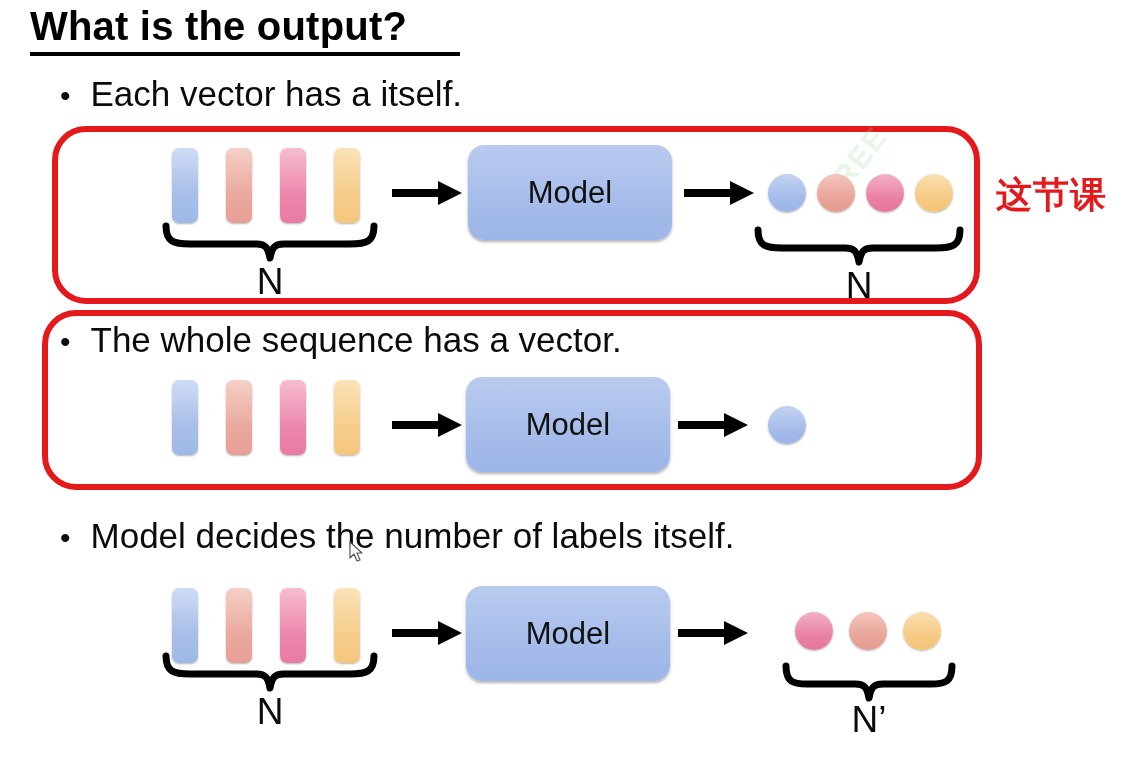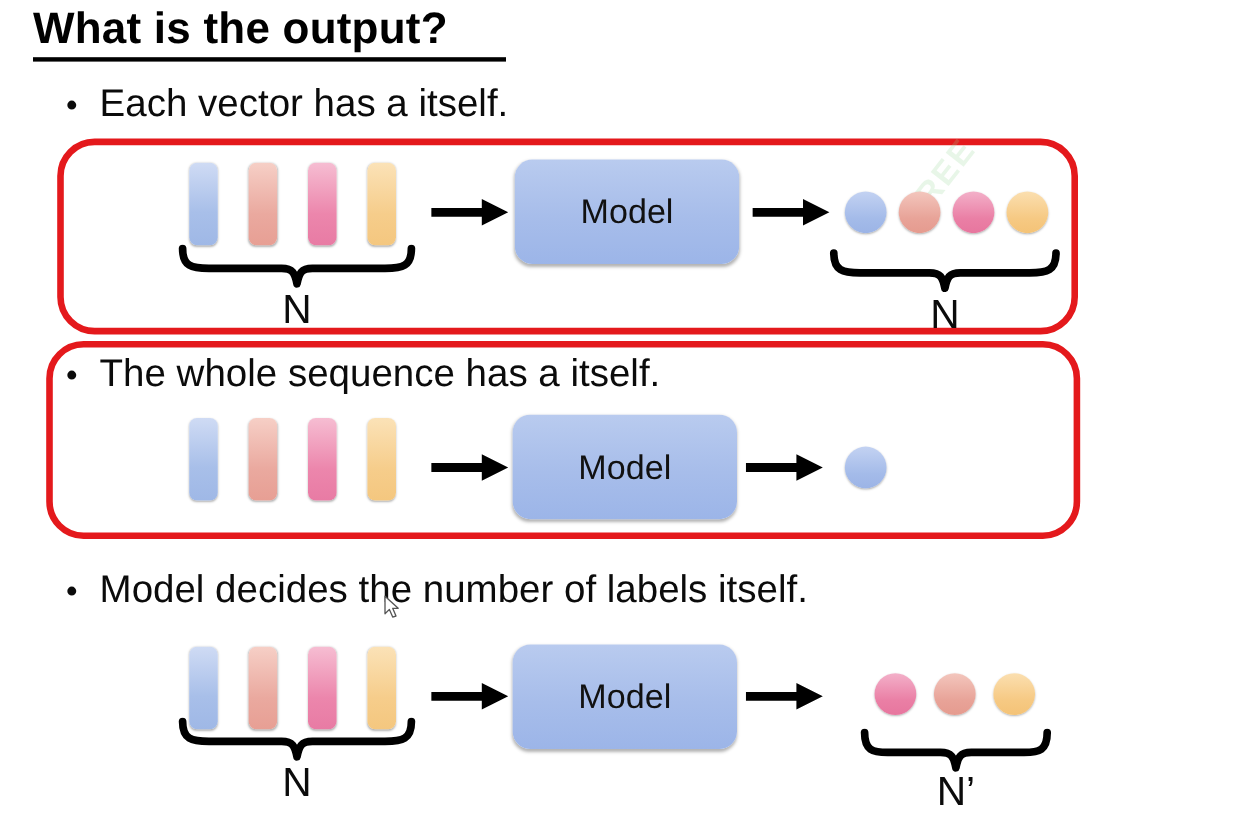--- a/index.html
+++ b/index.html
@@ -161,24 +161,25 @@
     <div class="circ orange"></div>
   </div>
 
   <div class="brace" style="left:752px;top:226px;">
     <svg width="214" height="40" viewBox="0 0 214 40">
       <path d="M6 4 C6 20, 14 22, 30 22 L93 22 C103 22, 105 26, 107 36 C109 26, 111 22, 121 22 L184 22 C200 22, 208 20, 208 4" fill="none" stroke="#000" stroke-width="7" stroke-linecap="round" stroke-linejoin="round"></path>
     </svg>
   </div>
   <div class="nlabel" style="left:752px;top:265px;width:214px;">N</div>
 
+  <div class="cn" style="left:996px;top:171px;">这节课</div>
 
   <div class="bullet" style="left:60px;top:320px;">
     <span class="dot">•</span>
-    <span>The whole sequence has a itself.</span>
+    <span>The whole sequence has a vector.</span>
   </div>
 
   <div class="bars" style="left:172px;top:380px;gap:28px;">
     <div class="bar blue"></div>
     <div class="bar salmon"></div>
     <div class="bar pink"></div>
     <div class="bar orange"></div>
   </div>
 
   <div class="arrow" style="left:392px;top:412px;">

